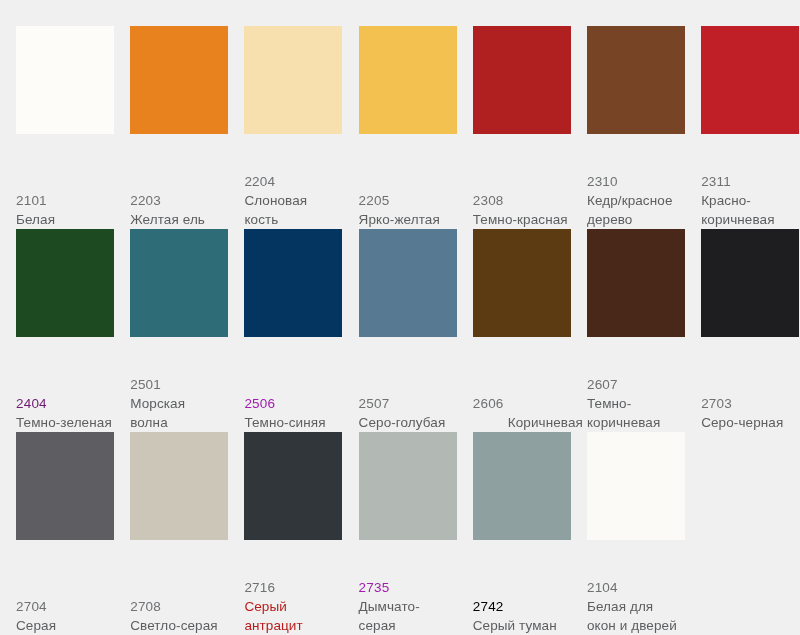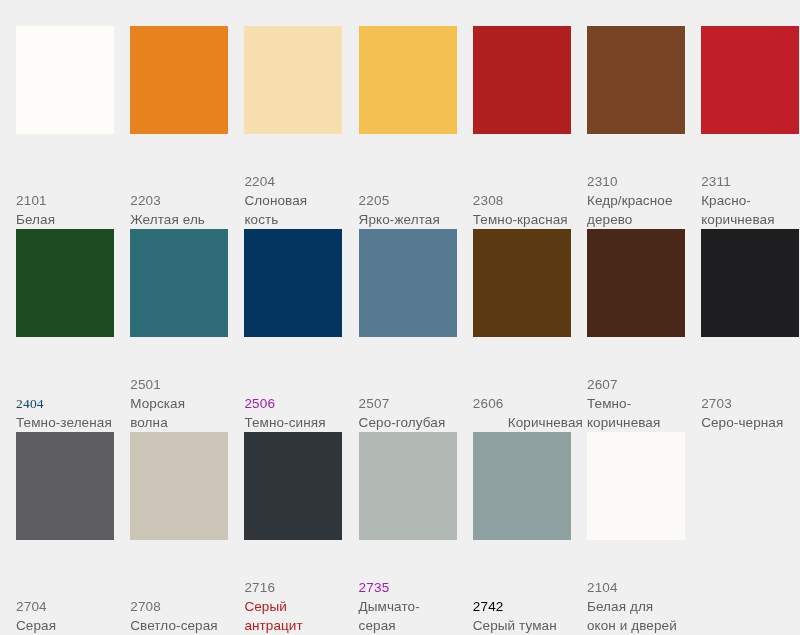--- a/index.html
+++ b/index.html
@@ -121,21 +121,21 @@
         <div class="swatch-meta">
           <div class="swatch-code" style="color: rgb(110, 112, 114);">2311</div>
           <div class="swatch-name" style="color: rgb(92, 94, 96);">Красно-коричневая</div>
         </div>
       </div>
     </div>
     <div class="palette-row">
       <div class="swatch-cell">
         <div class="swatch-chip" style="background: rgb(30, 74, 34);"></div>
         <div class="swatch-meta">
-          <div class="swatch-code" style="color: #0c4a6e; font-family: Liberation Serif, serif;">2404</div>
+          <div class="swatch-code" style="color: #701a75;">2404</div>
           <div class="swatch-name" style="color: rgb(92, 94, 96);">Темно-зеленая</div>
         </div>
       </div>
       <div class="swatch-cell">
         <div class="swatch-chip" style="background: rgb(46, 108, 120);"></div>
         <div class="swatch-meta">
           <div class="swatch-code" style="color: rgb(110, 112, 114);">2501</div>
           <div class="swatch-name" style="color: rgb(92, 94, 96);">Морская волна</div>
         </div>
       </div>

